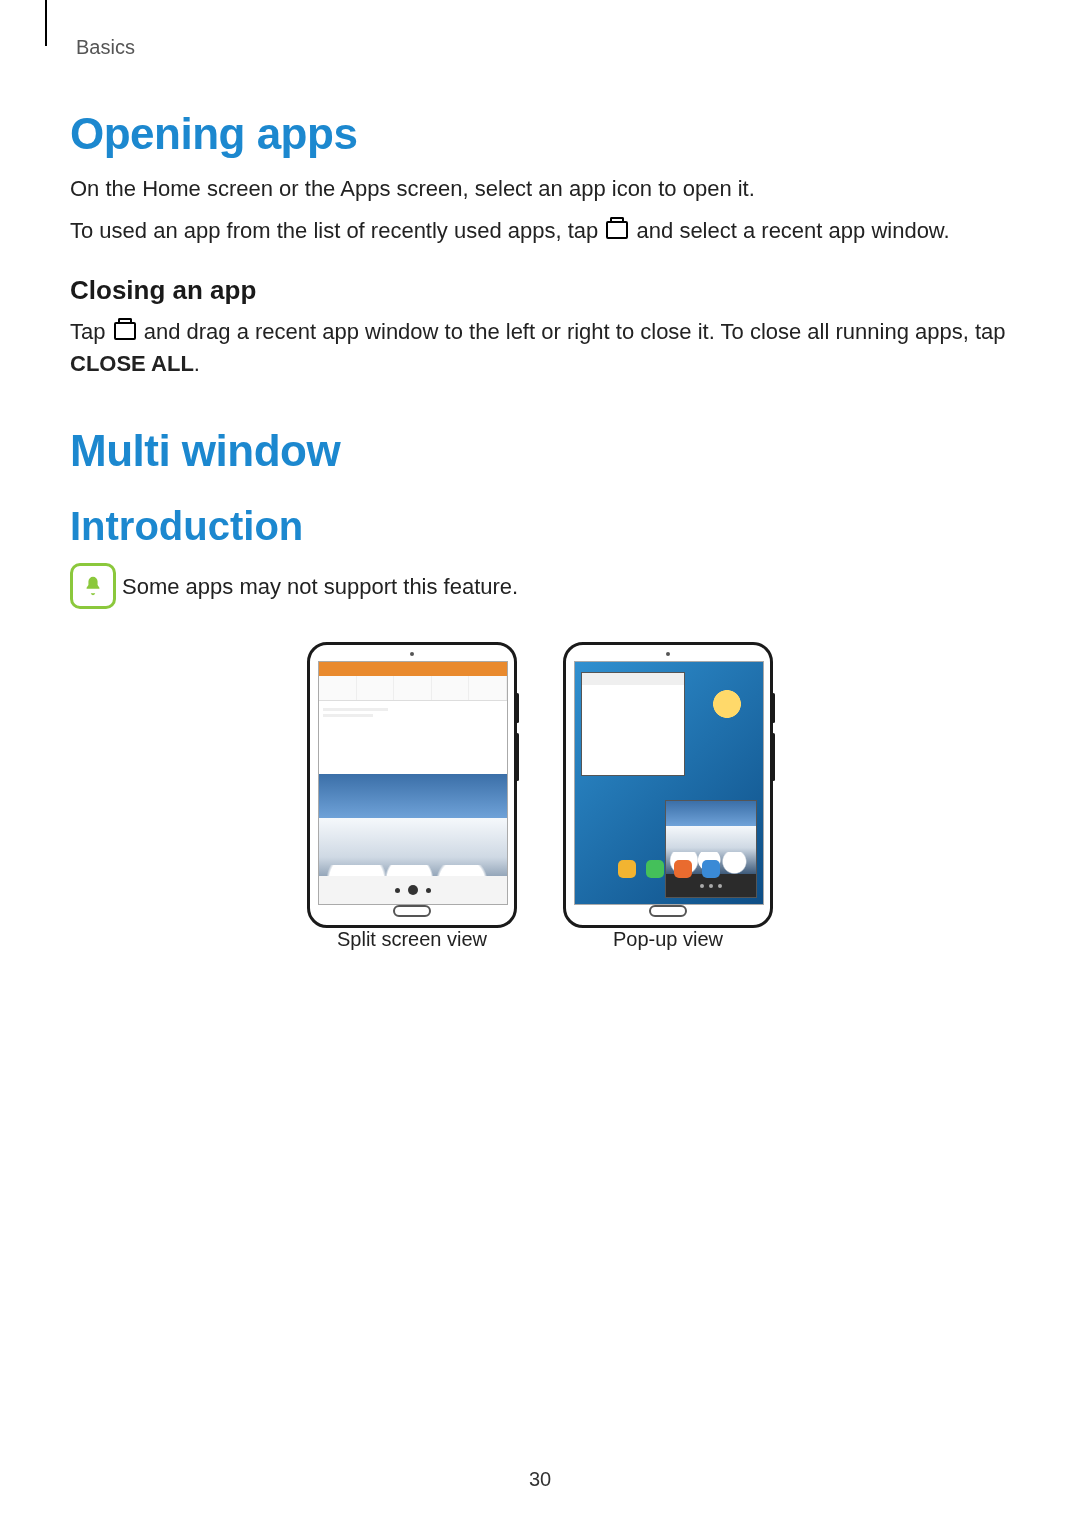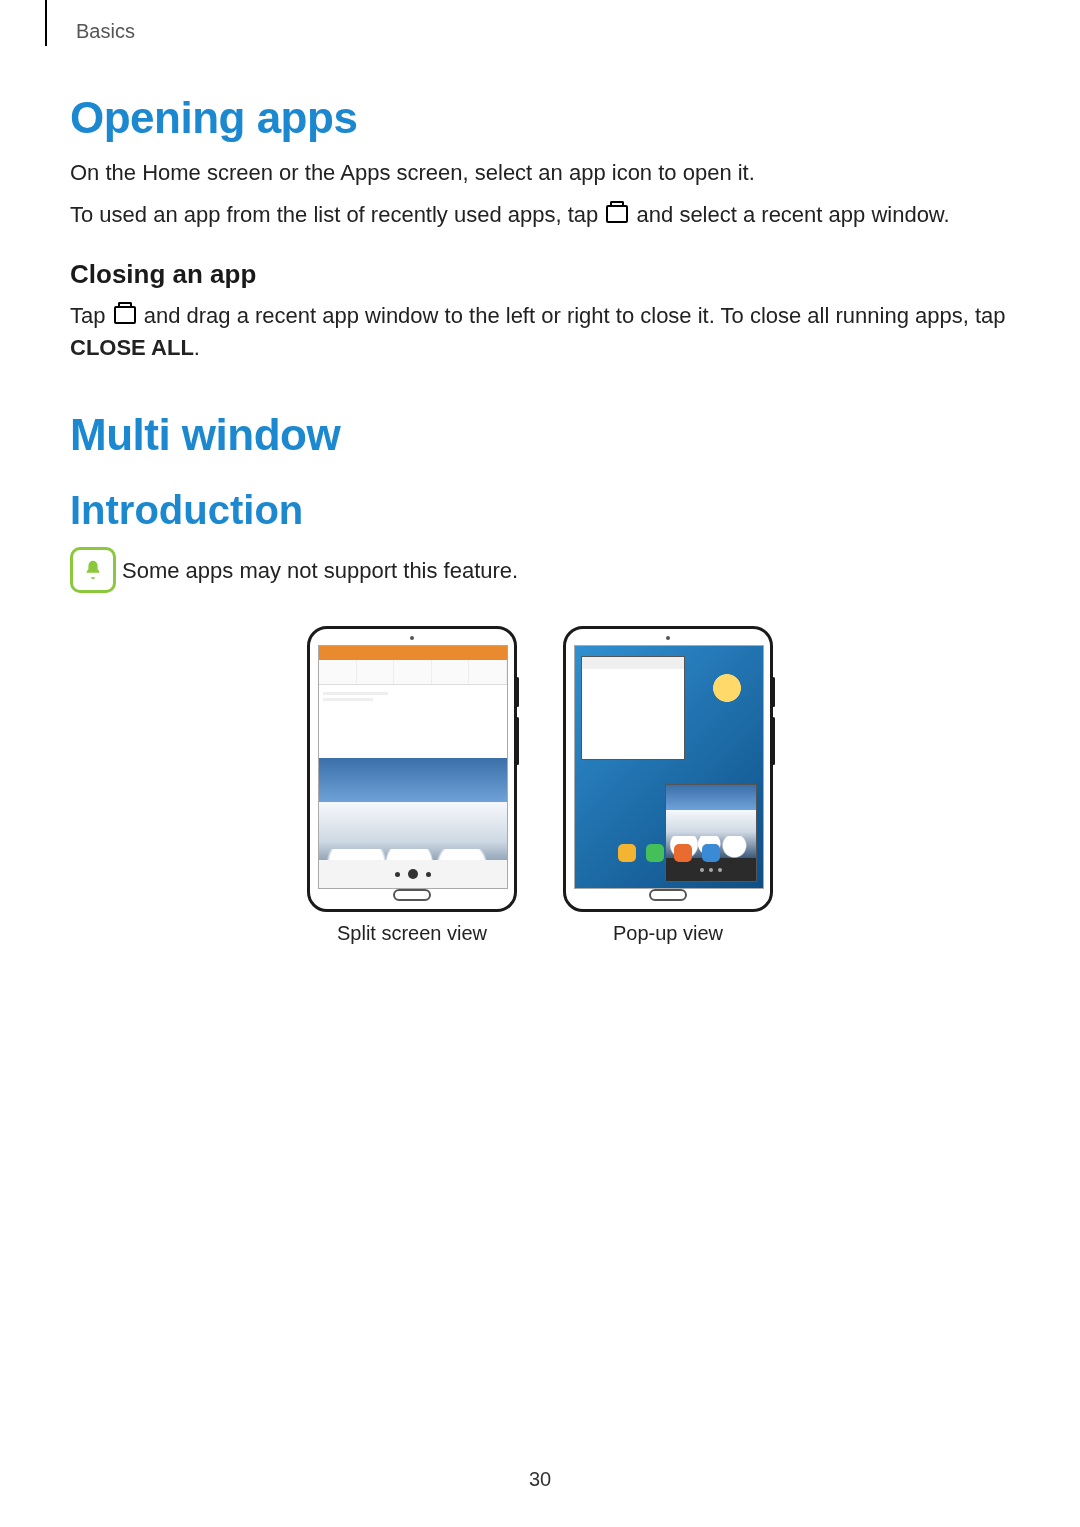--- a/index.html
+++ b/index.html
@@ -12,21 +12,21 @@
   }
   .side-rule{
     position:absolute;
     left:45px;
     top:0;
     width:2px;
     height:46px;
     background:#000;
   }
   .page{
-    padding:20px 70px 0 70px;
+    padding:36px 70px 0 70px;
   }
   .breadcrumb{
     font-size:20px;
     color:#555;
     margin:0 0 50px 6px;
   }
   h1{
     font-size:44px;
     font-weight:700;
     color:#1c88cf;
@@ -84,21 +84,21 @@
     display:flex;align-items:center;justify-content:center;
     flex-shrink:0;
   }
   .note-badge svg{width:22px;height:22px;fill:#8bc83c;}
   .figures{
     display:flex;
     justify-content:center;
     gap:46px;
     margin-top:18px;
   }
-  .fig{display:flex;flex-direction:column;align-items:center;gap:10px;}
+  .fig{display:flex;flex-direction:column;align-items:center;}
   .fig-caption{font-size:20px;color:#222;}
   .tablet{
     width:210px;height:286px;
     border:3px solid #1a1a1a;
     border-radius:20px;
     background:#fff;
     position:relative;
     padding:16px 8px 22px 8px;
     box-sizing:border-box;
   }

